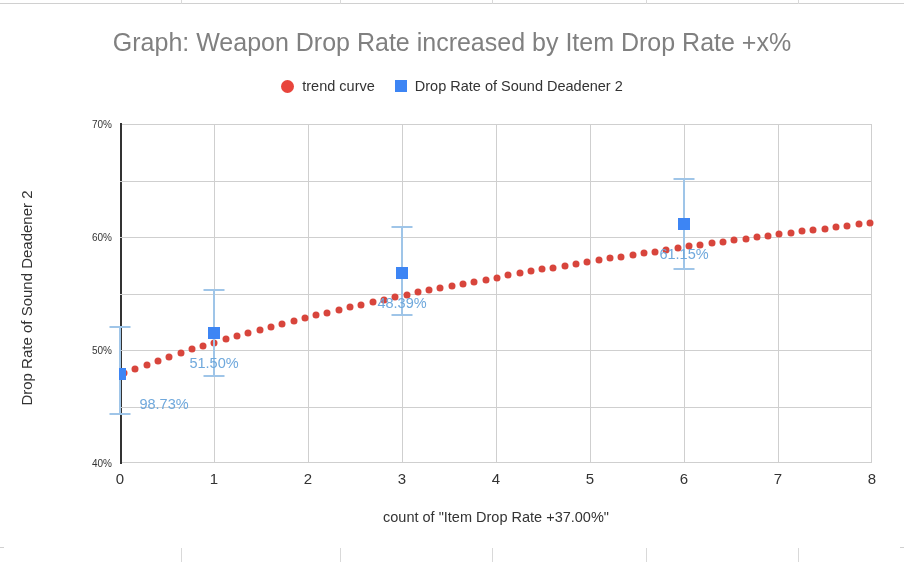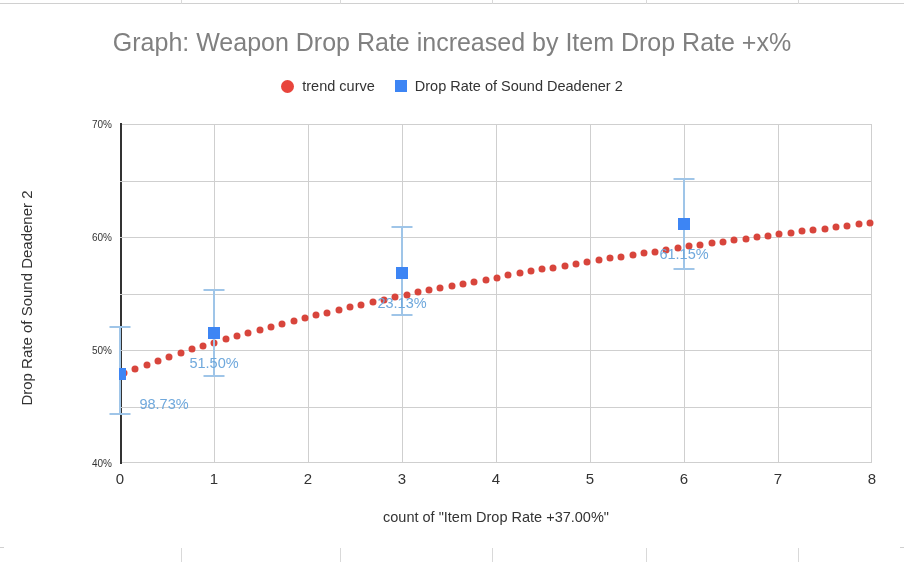--- a/index.html
+++ b/index.html
@@ -375,21 +375,21 @@
           <div class="point-label" style="left: 44px; top: 272.182px;">98.73%</div>
           <div class="errbar-line" style="left: 94px; top: 166.11px; height: 85.88px;"></div>
           <div class="errbar-cap" style="left: 94px; top: 166.11px;"></div>
           <div class="errbar-cap" style="left: 94px; top: 251.99px;"></div>
           <div class="marker" style="left: 94px; top: 209.05px;"></div>
           <div class="point-label" style="left: 94px; top: 231.05px;">51.50%</div>
           <div class="errbar-line" style="left: 282px; top: 102.83px; height: 88.14px;"></div>
           <div class="errbar-cap" style="left: 282px; top: 102.83px;"></div>
           <div class="errbar-cap" style="left: 282px; top: 190.97px;"></div>
           <div class="marker" style="left: 282px; top: 149.386px;"></div>
-          <div class="point-label" style="left: 282px; top: 171.386px;">23.13%</div>
+          <div class="point-label" style="left: 282px; top: 171.386px;">48.39%</div>
           <div class="errbar-line" style="left: 564px; top: 55.37px; height: 89.27px;"></div>
           <div class="errbar-cap" style="left: 564px; top: 55.37px;"></div>
           <div class="errbar-cap" style="left: 564px; top: 144.64px;"></div>
           <div class="marker" style="left: 564px; top: 100.005px;"></div>
           <div class="point-label" style="left: 564px; top: 122.005px; text-align: right;">61.15%</div>
         </div>
     </div>
 
   </div>
 </div>

